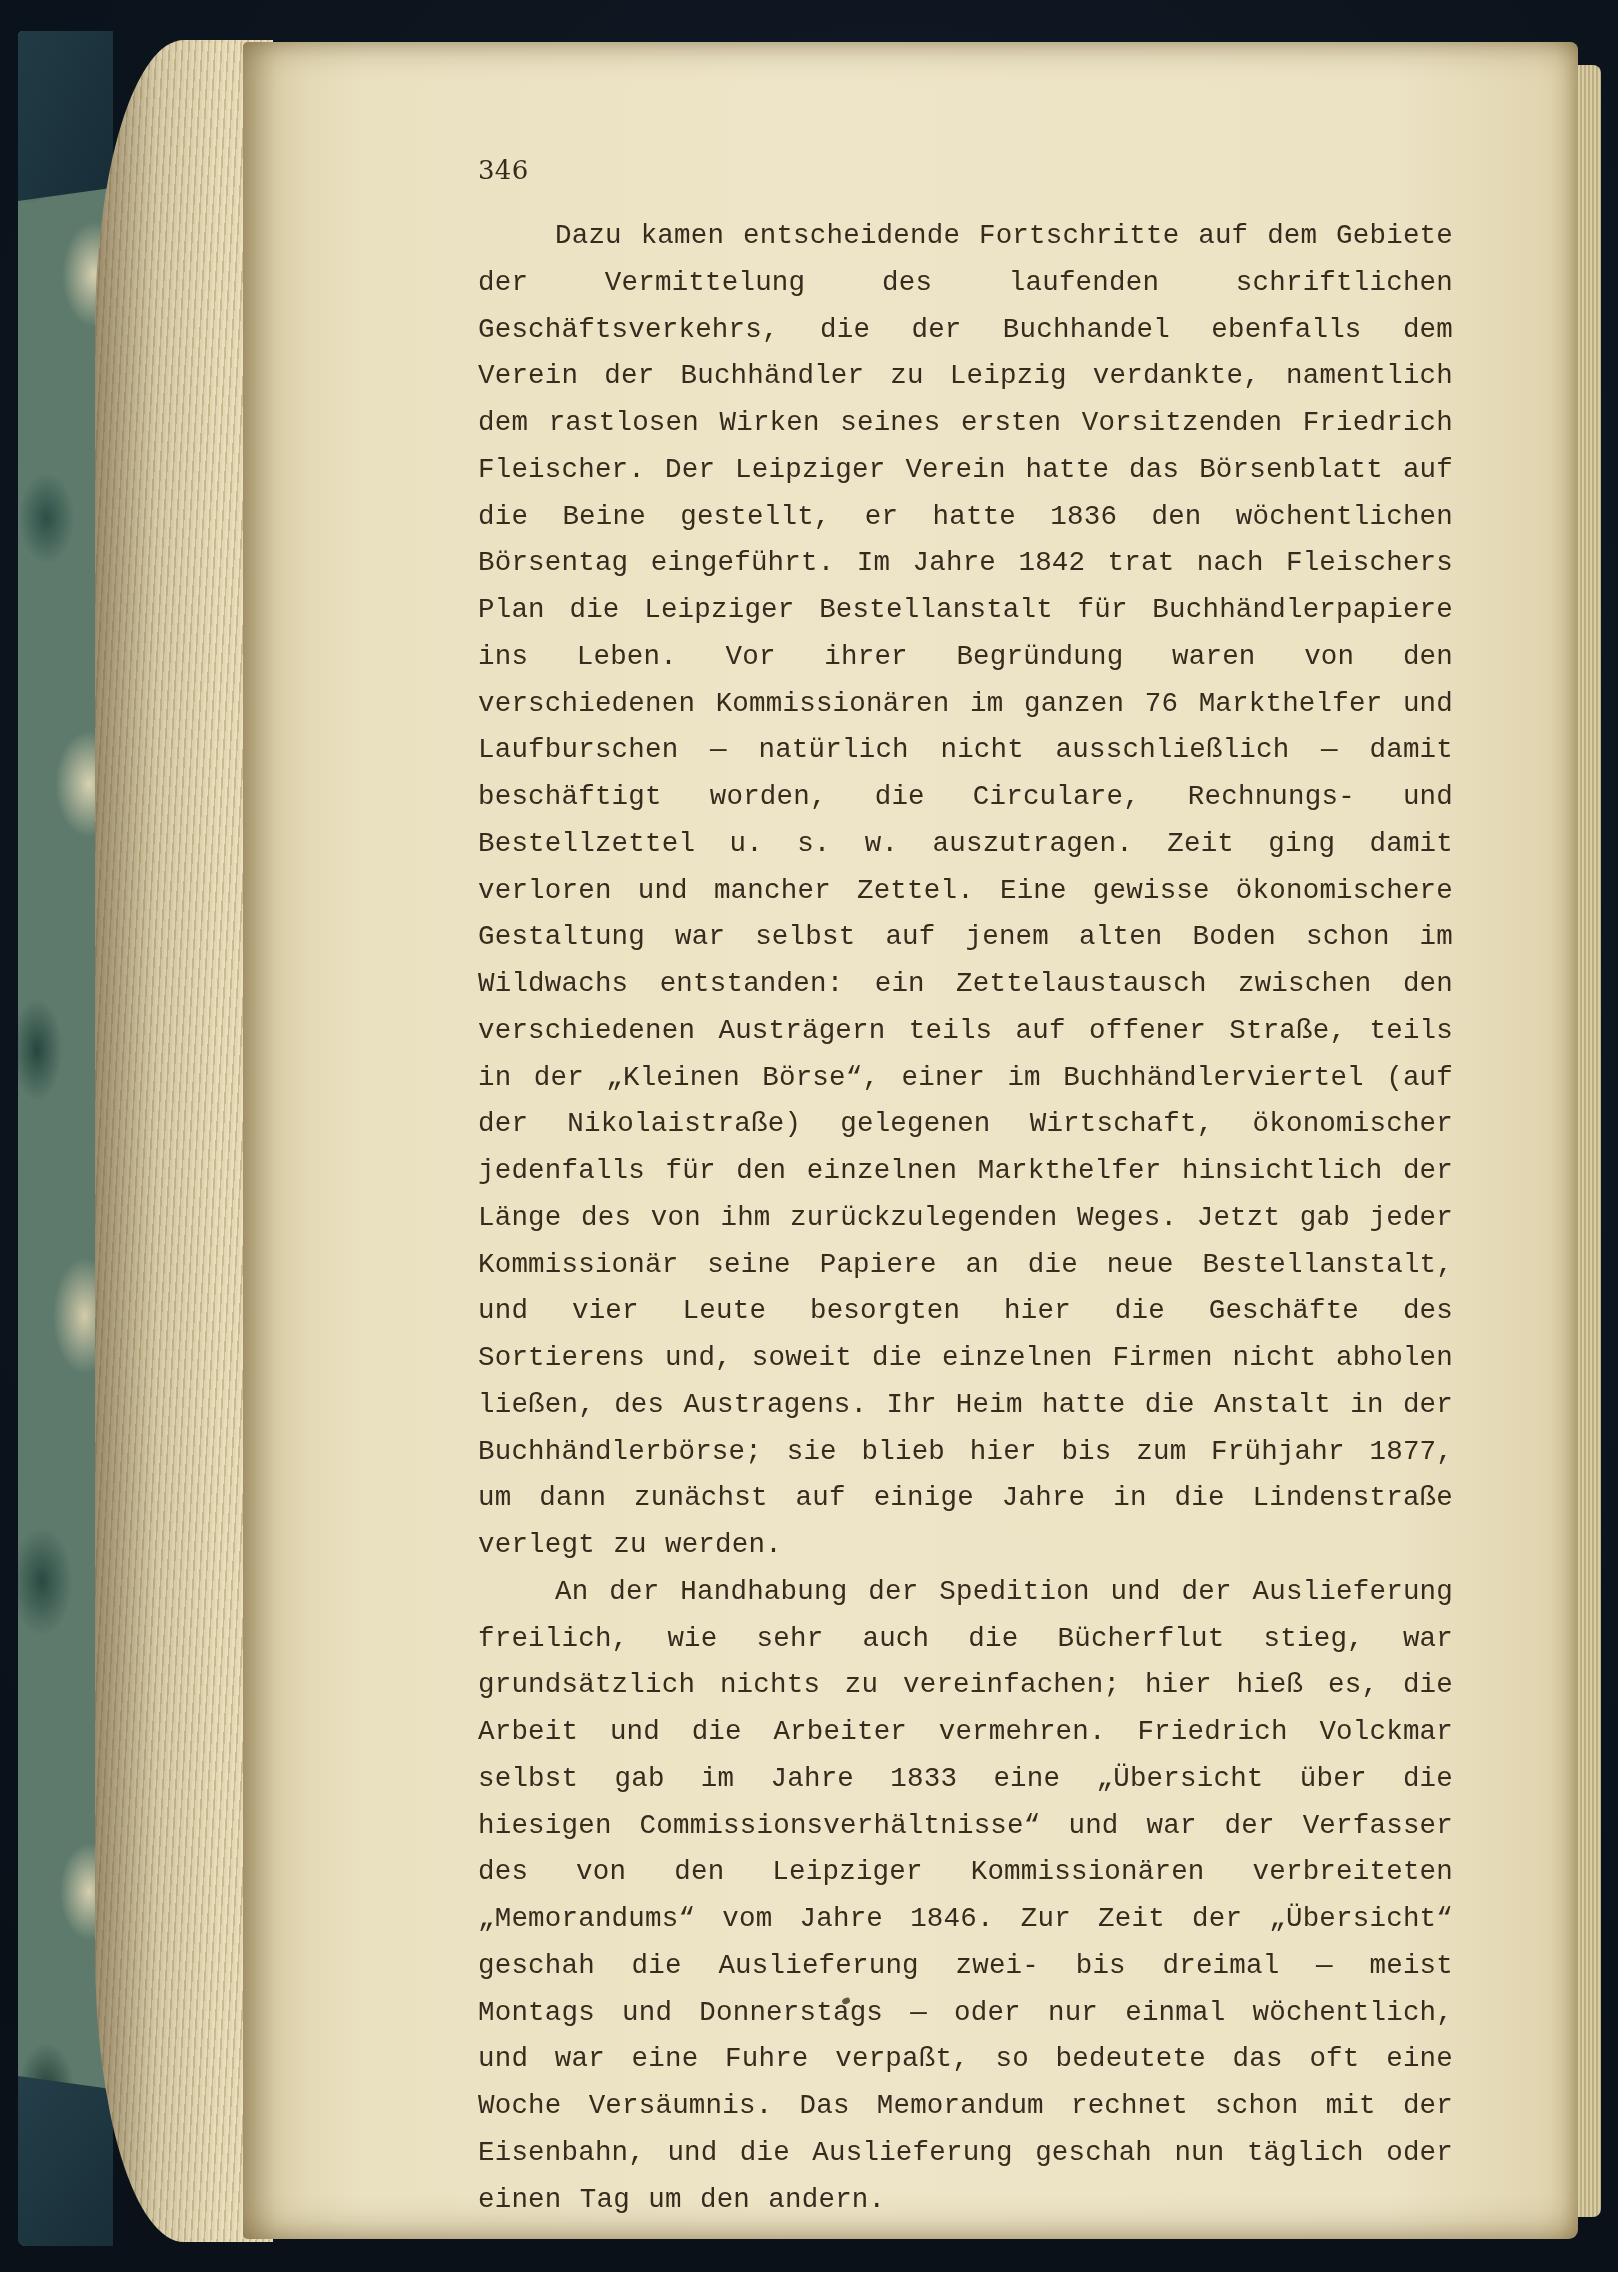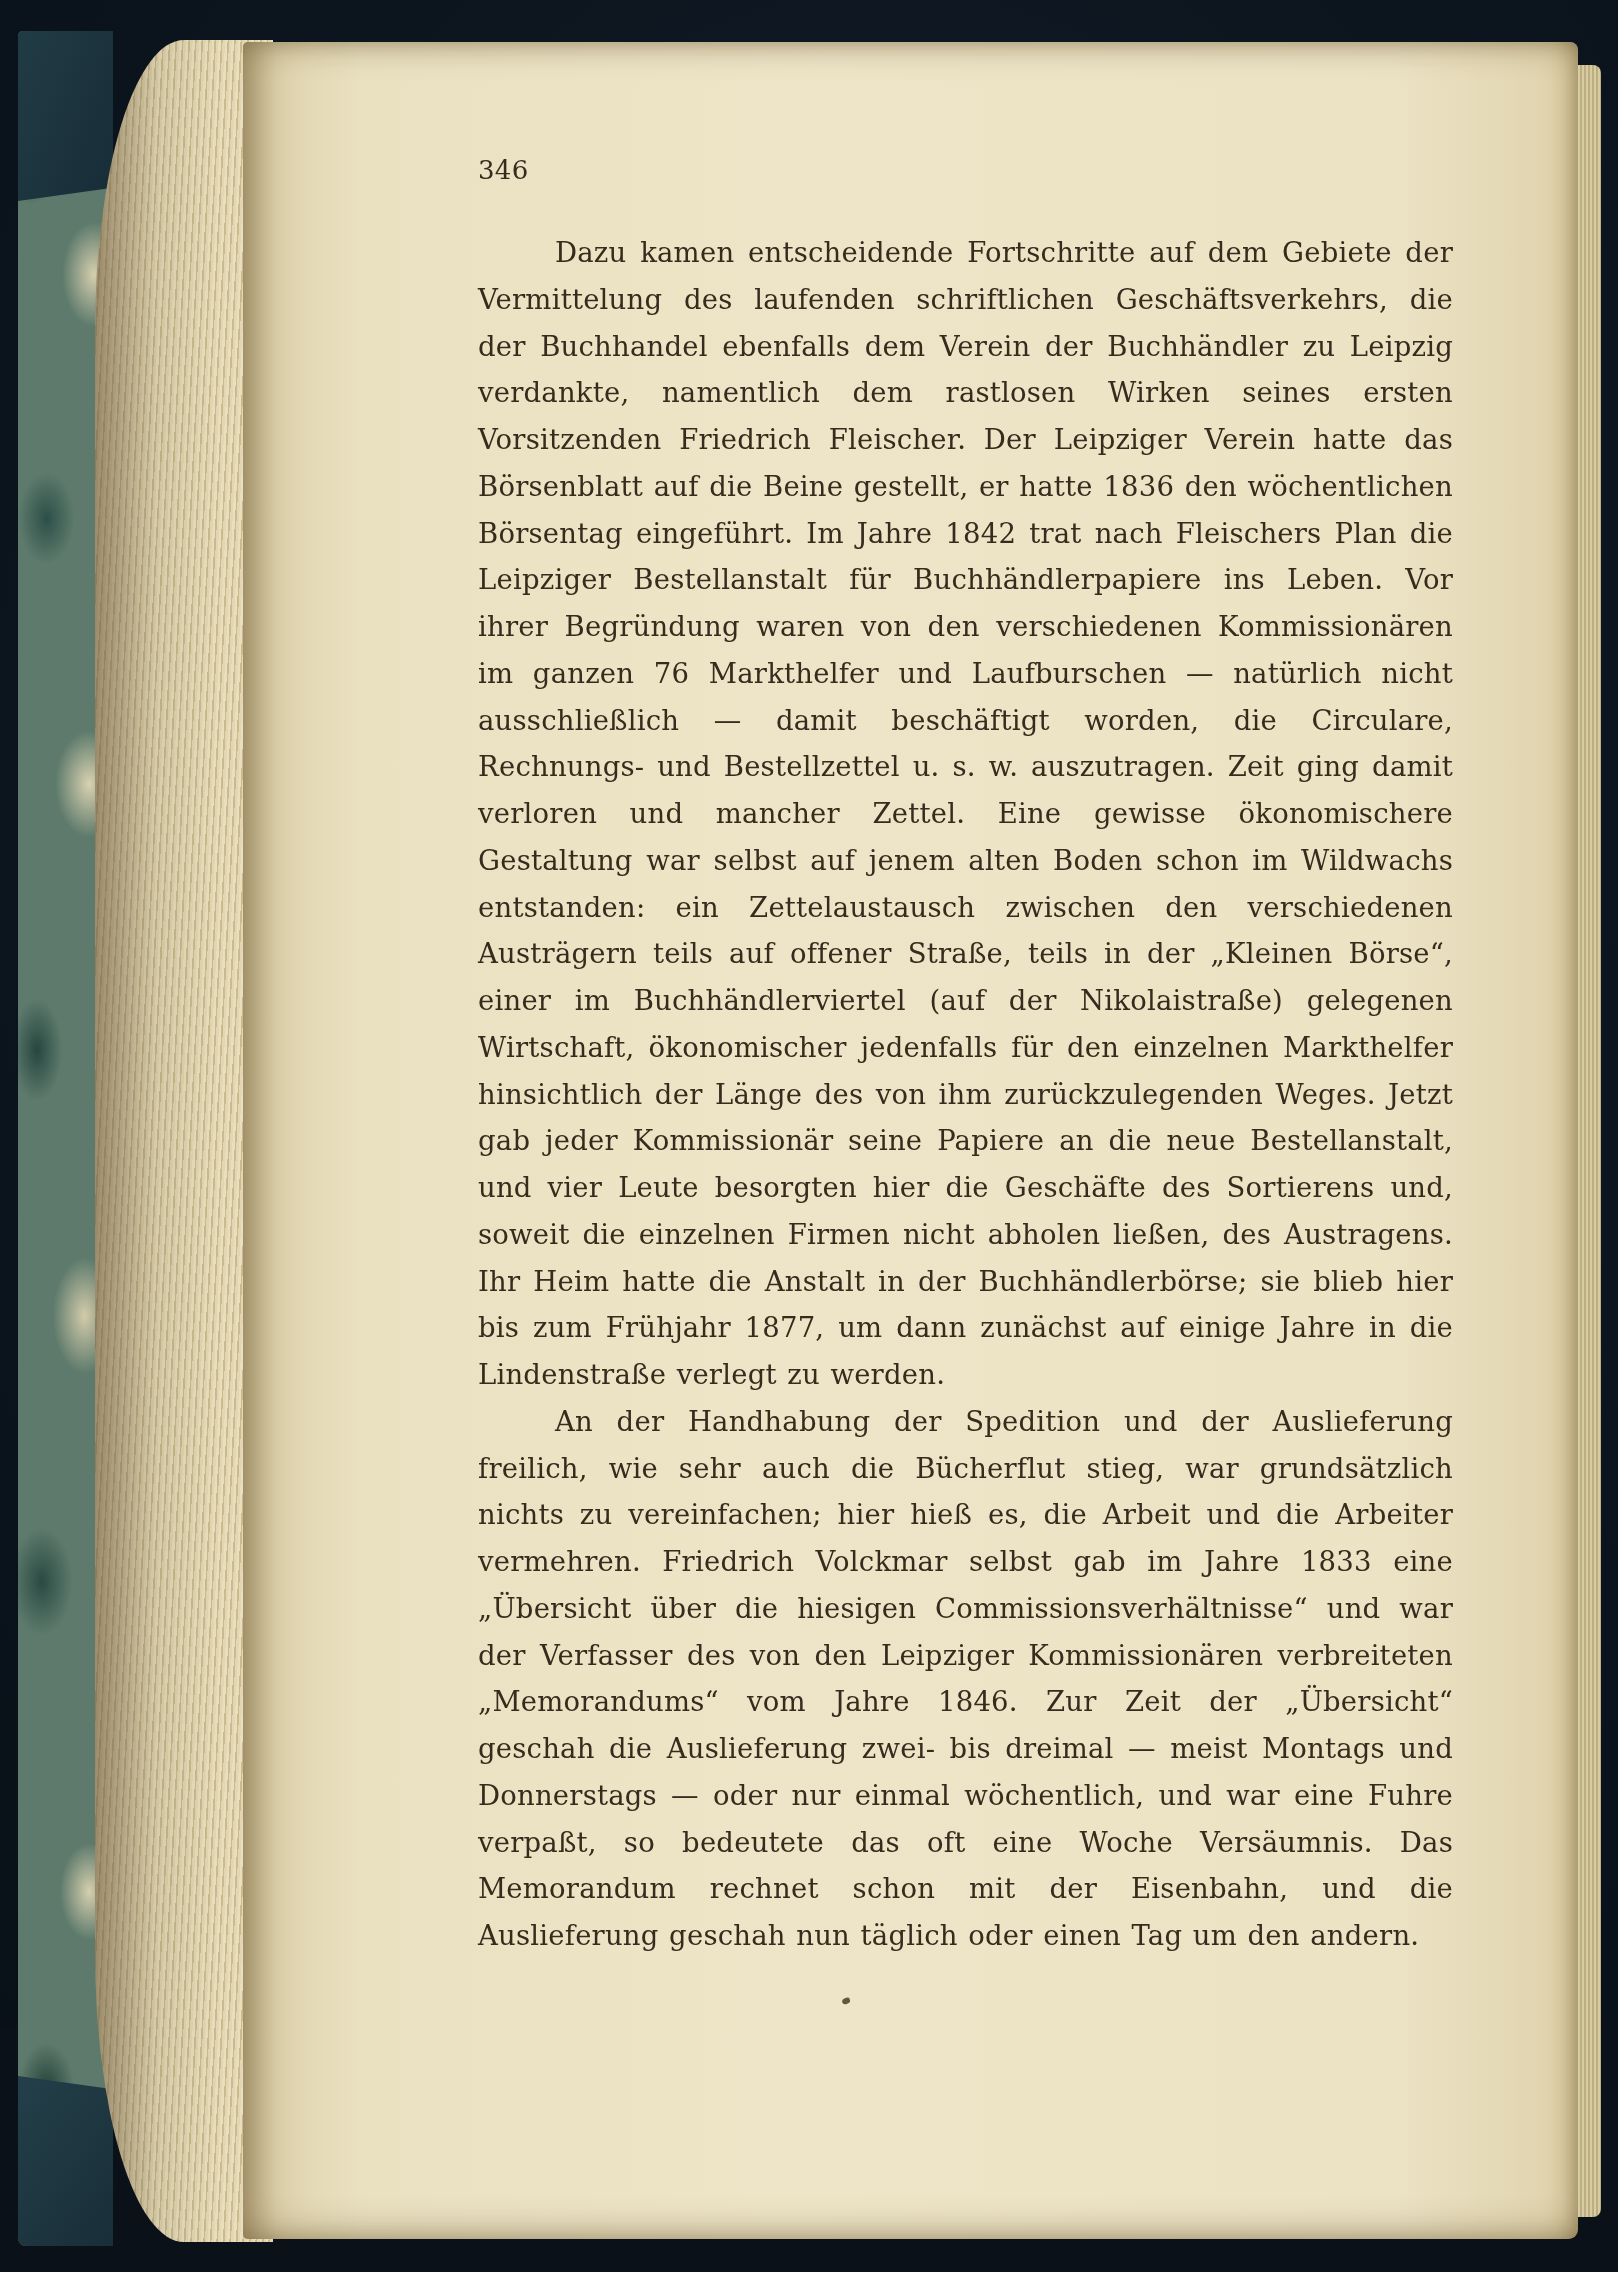--- a/index.html
+++ b/index.html
@@ -108,21 +108,22 @@
     align-items: baseline;
     font-size: 24px;
     letter-spacing: 0.3px;
     white-space: nowrap;
   }
   .pagenum {
     margin-right: 37px;
     font-size: 26px;
   }
   .body {
-    margin-top: 44px;
+    margin-top: 28px;
+    font-family: Liberation Mono, monospace;
   }
   .body p {
     margin: 0;
     font-size: 27.5px;
     line-height: 1.70;
     text-align: justify;
     text-indent: 77px;
     letter-spacing: 0.2px;
     word-spacing: 1.6px;
   }

